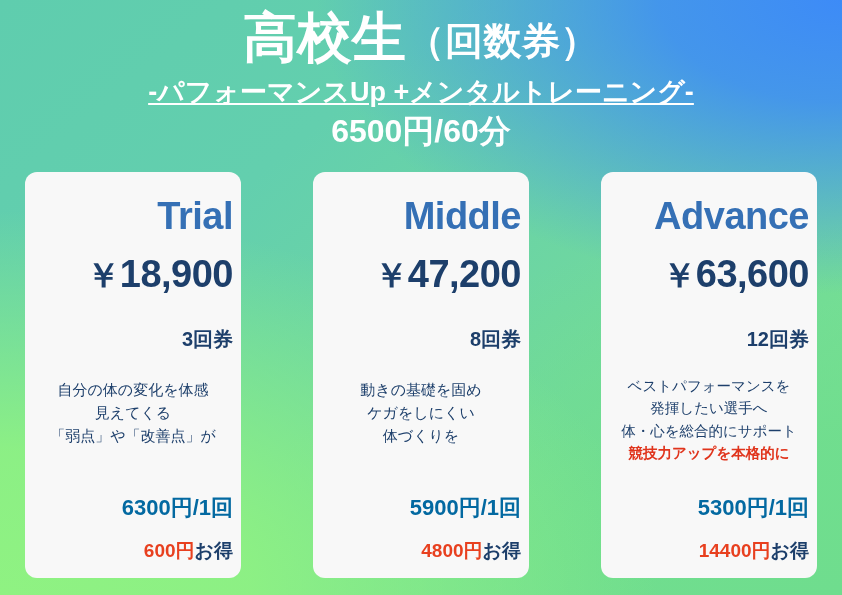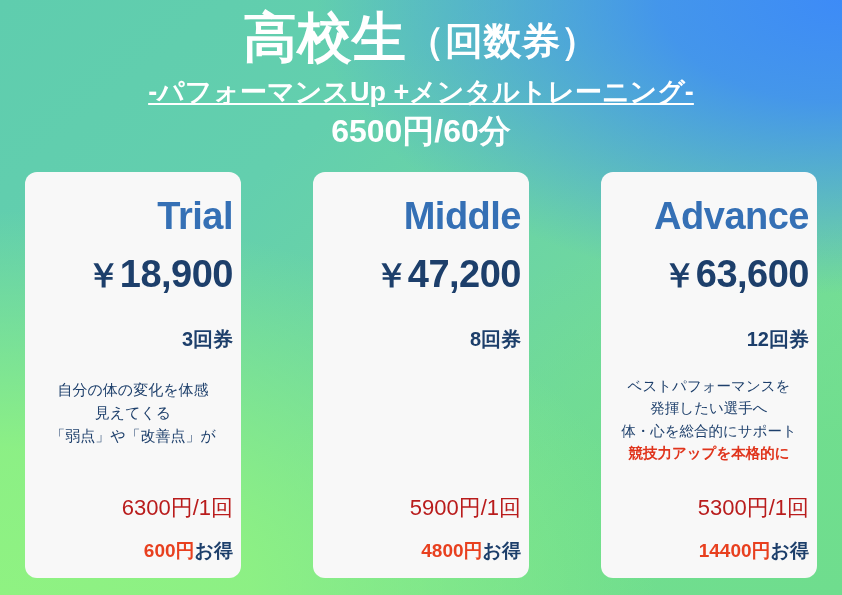--- a/index.html
+++ b/index.html
@@ -126,22 +126,22 @@
   .card-desc .line { display: block; white-space: nowrap; }
   .card-desc .line.accent {
     color: #e0341c;
     font-weight: 700;
   }
 
   .card-spacer { flex: 1 1 auto; }
 
   .card-unit {
     font-size: 22px;
-    font-weight: 400;
-    color: #b91c1c;
+    font-weight: 700;
+    color: #0369a1;
     white-space: nowrap;
   }
 
   .card-save {
     margin-top: 15px;
     font-size: 19px;
     font-weight: 700;
     color: #1d3f6b;
     white-space: nowrap;
   }
@@ -184,20 +184,25 @@
         <span class="amount">600円</span><span>お得</span>
       </div>
     </div>
 
     <div class="card">
       <div class="card-title">Middle</div>
       <div class="card-price">
         <span class="yen">￥</span><span>47,200</span>
       </div>
       <div class="card-count">8回券</div>
+      <div class="card-desc">
+        <span class="line">動きの基礎を固め</span>
+        <span class="line">ケガをしにくい</span>
+        <span class="line">体づくりを</span>
+      </div>
       <div class="card-spacer"></div>
       <div class="card-unit">5900円/1回</div>
       <div class="card-save">
         <span class="amount">4800円</span><span>お得</span>
       </div>
     </div>
 
     <div class="card wide">
       <div class="card-title">Advance</div>
       <div class="card-price">

